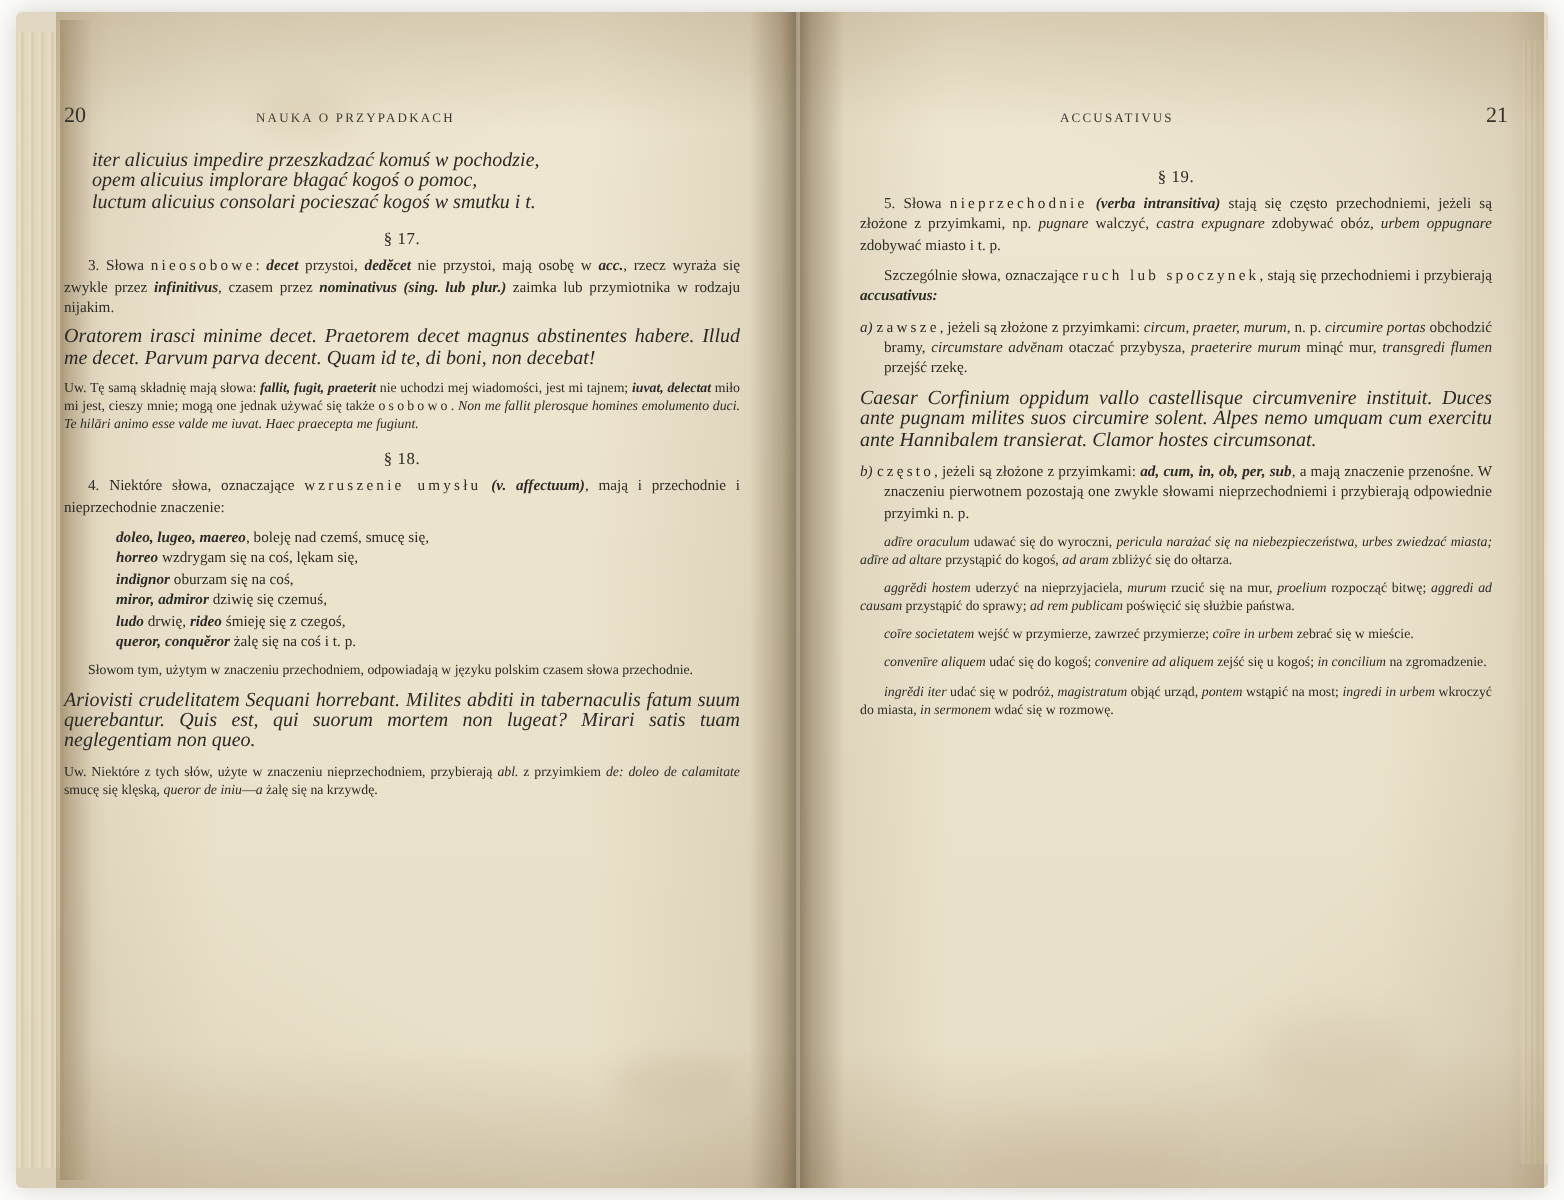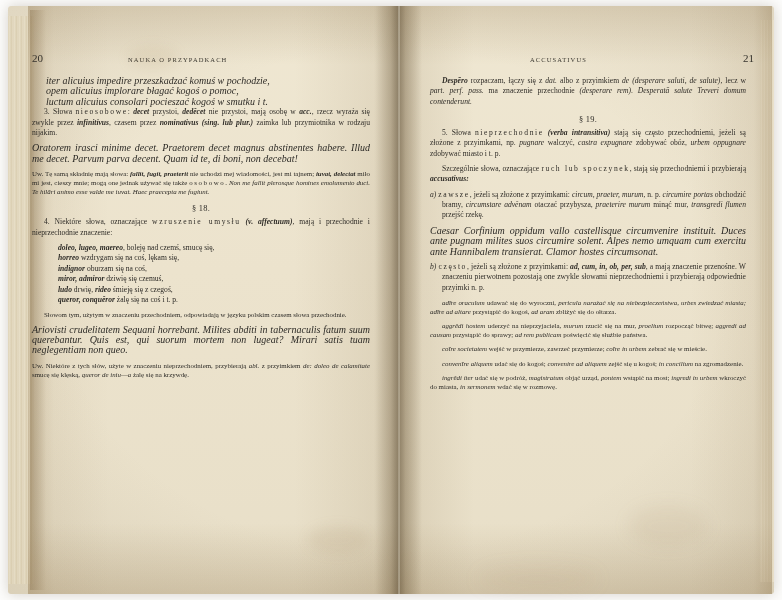--- a/index.html
+++ b/index.html
@@ -192,20 +192,21 @@
       <div class="runhead" style="left:100px; top:50px;">NAUKA O PRZYPADKACH</div>
 
       <div class="textcol" style="left:4px; top:70px; width:338px;">
 
         <div class="body ind2">
           <div class="ex"><i>iter alicuius impedire</i> przeszkadzać komuś w pochodzie,</div>
           <div class="ex"><i>opem alicuius implorare</i> błagać kogoś o pomoc,</div>
           <div class="ex"><i>luctum alicuius consolari</i> pocieszać kogoś w smutku i t.</div>
         </div>
 
+        <div class="sec">§ 17.</div>
 
         <div class="body indent">3. Słowa <span class="sp">nieosobowe</span>: <b>decet</b> przystoi, <b>dedĕcet</b> nie przystoi, mają osobę w <b>acc.</b>, rzecz wyraża się zwykle przez <b>infinitivus</b>, czasem przez <b>nominativus <i>(sing.</i> lub <i>plur.)</i></b> zaimka lub przymiotnika w rodzaju nijakim.</div>
 
         <div class="ex blk" style="text-align:justify;">Oratorem irasci minime decet. Praetorem decet magnus abstinentes habere. Illud me decet. Parvum parva decent. Quam id te, di boni, non decebat!</div>
 
         <div class="small blk" style="text-align:justify;">Uw. Tę samą składnię mają słowa: <b>fallit, fugit, praeterit</b> nie uchodzi mej wiadomości, jest mi tajnem; <b>iuvat, delectat</b> miło mi jest, cieszy mnie; mogą one jednak używać się także <span class="sp">osobowo</span>. <i>Non me fallit plerosque homines emolumento duci. Te hilāri animo esse valde me iuvat. Haec praecepta me fugiunt.</i></div>
 
         <div class="sec">§ 18.</div>
 
         <div class="body indent">4. Niektóre słowa, oznaczające <span class="sp">wzruszenie umysłu</span> <b>(v. affectuum)</b>, mają i przechodnie i nieprzechodnie znaczenie:</div>
@@ -229,21 +230,20 @@
 
     <div class="page right">
       <div class="paper-tint right"></div>
 
       <div class="folio" style="right:18px; top:46px;">21</div>
 
       <div class="runhead" style="left:130px; top:50px;">ACCUSATIVUS</div>
 
       <div class="textcol" style="left:30px; top:70px; width:316px;">
 
-        <div class="body indent"><b>Despēro</b> rozpaczam, łączy się z <i>dat.</i> albo z przyimkiem <i>de (desperare saluti, de salute)</i>, lecz w <i>part. perf. pass.</i> ma znaczenie przechodnie <i>(desperare rem)</i>. <i>Desperatā salute Treveri domum contenderunt.</i></div>
 
         <div class="sec">§ 19.</div>
 
         <div class="body indent">5. Słowa <span class="sp">nieprzechodnie</span> <b>(verba intransitiva)</b> stają się często przechodniemi, jeżeli są złożone z przyimkami, np. <i>pugnare</i> walczyć, <i>castra expugnare</i> zdobywać obóz, <i>urbem oppugnare</i> zdobywać miasto i t. p.</div>
 
         <div class="body indent blk">Szczególnie słowa, oznaczające <span class="sp">ruch lub spoczynek</span>, stają się przechodniemi i przybierają <b>accusativus:</b></div>
 
         <div class="body blk" style="padding-left:12px; text-indent:-12px;">
           <span class="it">a)</span>
           <span><span class="sp">zawsze</span>, jeżeli są złożone z przyimkami: <i>circum, praeter, murum</i>, n. p. <i>circumire portas</i> obchodzić bramy, <i>circumstare advĕnam</i> otaczać przybysza, <i>praeterire murum</i> minąć mur, <i>transgredi flumen</i> przejść rzekę.</span>

